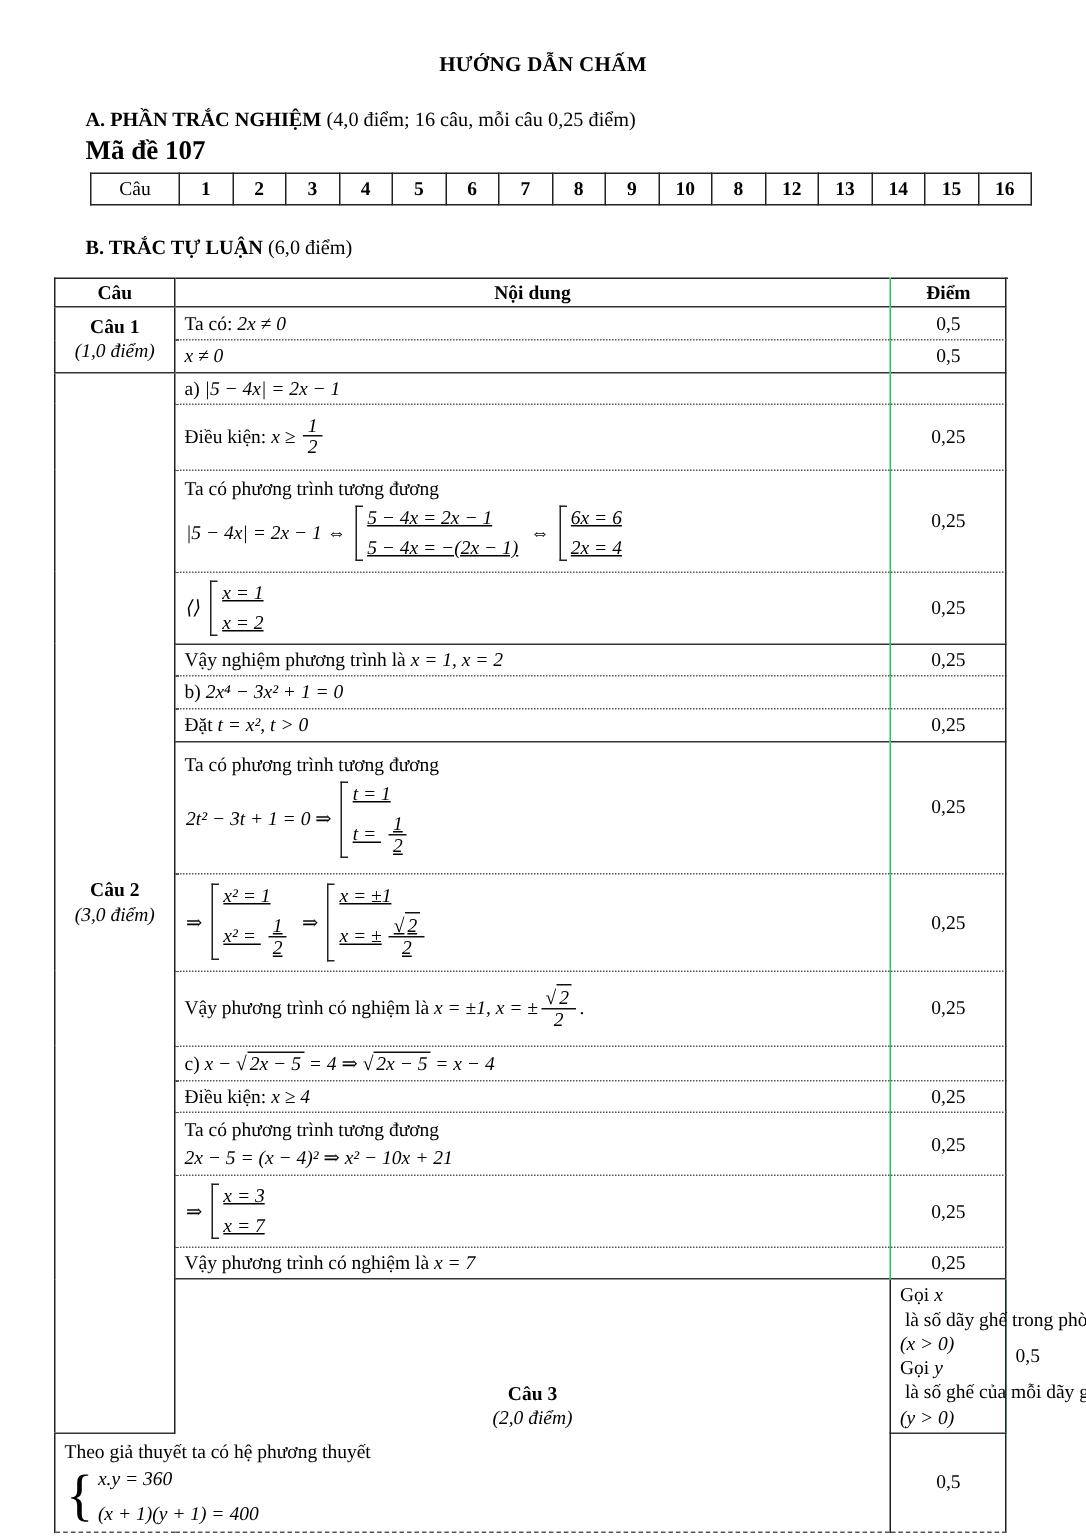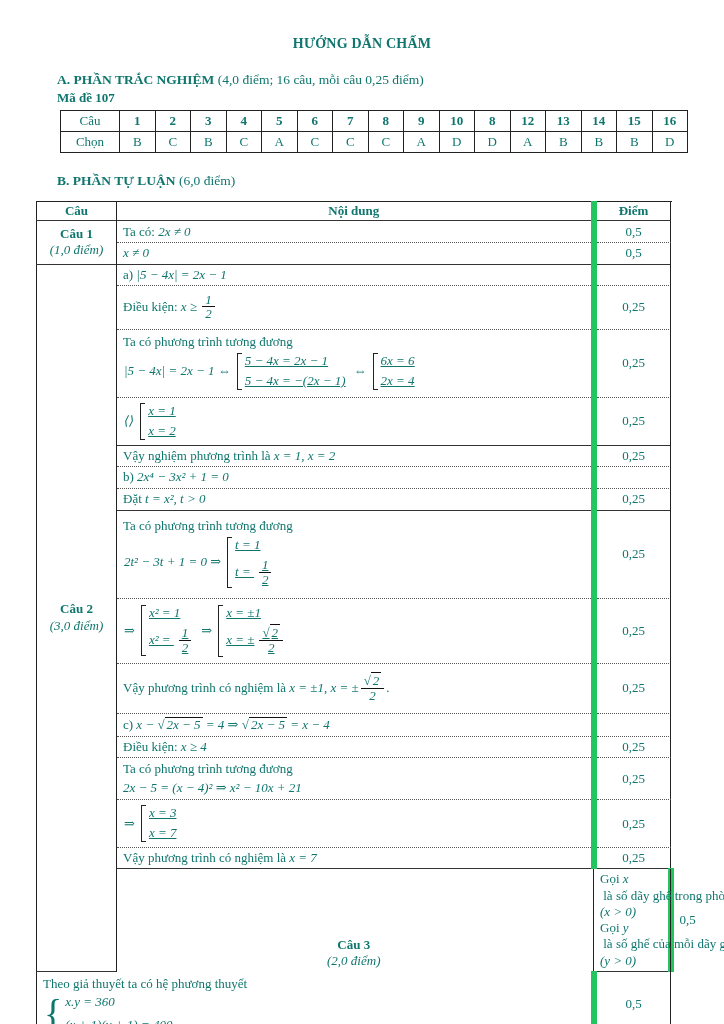--- a/index.html
+++ b/index.html
@@ -1,39 +1,39 @@
 <!DOCTYPE html>
 <html><head>
 <meta charset="utf-8">
 <style>
   html,body{margin:0;padding:0;background:#fff;}
   #page{
     position:relative;width:724px;height:1024px;background:#fff;overflow:hidden;
-    font-family:"Liberation Serif","DejaVu Serif",serif;color:#0f766e;font-size:13px;
+    font-family:"Liberation Serif","DejaVu Serif",serif;color:#000000;font-size:13px;
   }
   .center-title{ text-align:center;padding-top:36px;font-weight:bold;font-size:14px;letter-spacing:.2px; }
   .sec-head{ margin:20px 0 0 57px;font-size:13.5px; }
   .sec-head .bold{font-weight:bold;}
   .sec-head .note{}
-  .ma-de{ margin:2px 0 0 57px;font-weight:bold;font-size:13px; }
+  .ma-de{ margin:2px 0 0 57px;font-weight:bold;font-size:18px; }
 
   
   table.akey{ border-collapse:collapse;margin:4px 0 0 60px;table-layout:fixed;width:628px; }
   table.akey td{ border:1px solid #222;height:20px;text-align:center;font-size:13px;padding:0; }
   table.akey td.lbl{ width:58px; }
   table.akey tr.numrow td{ font-weight:bold; }
   table.akey tr.numrow td.lbl{ font-weight:normal; }
 
   
   table.essay{ border-collapse:collapse;margin:12px 0 0 36px;table-layout:fixed;width:634px;
     border-top:1.2px solid #222;border-left:1.2px solid #222;border-right:1.2px solid #222;
     border-bottom:1px dashed #555; }
   table.essay td{ padding:2px 6px;vertical-align:middle;font-size:13px;line-height:1.25; }
   td.c-cau{ width:80px;border-right:1px solid #222;text-align:center;vertical-align:top;padding-top:2px; }
-  td.c-diem{ width:77px;border-left:6px solid #22c55e;text-align:center; }
+  td.c-diem{ width:77px;border-left:1px solid #22c55e;text-align:center; }
   tr.head td{ font-weight:bold;text-align:center;vertical-align:middle;padding:1px 4px; }
   tr.dot > td{ border-top:1px dotted #555; }
   tr.sol > td{ border-top:1px solid #333;margin-left:24px; }
   .qlabel{ font-weight:bold; }
   .qpoints{ font-style:italic;white-space:nowrap; }
 
   
   .t{ white-space:pre; }
   .m{ font-style:italic;white-space:pre; }
   .inline{ display:flex;align-items:center;flex-wrap:wrap; }
@@ -77,43 +77,24 @@
       <td>8</td>
       <td>9</td>
       <td>10</td>
       <td>8</td>
       <td>12</td>
       <td>13</td>
       <td>14</td>
       <td>15</td>
       <td>16</td>
     </tr>
-    <tr>
-      <td class="lbl">Chọn</td>
-      <td>B</td>
-      <td>C</td>
-      <td>B</td>
-      <td>C</td>
-      <td>A</td>
-      <td>C</td>
-      <td>C</td>
-      <td>C</td>
-      <td>A</td>
-      <td>D</td>
-      <td>D</td>
-      <td>A</td>
-      <td>B</td>
-      <td>B</td>
-      <td>B</td>
-      <td>D</td>
-    </tr>
   </tbody>
     </table>
 
-  <div class="sec-head"><span class="bold">B. PHẦN TỰ LUẬN </span><span class="note">(6,0 điểm)</span></div>
+  <div class="sec-head"><span class="bold">B. TRẮC TỰ LUẬN </span><span class="note">(6,0 điểm)</span></div>
 
   <table class="essay">
     <colgroup>
         <col style="width:80px">
         <col style="width:477px">
         <col style="width:77px">
       </colgroup>
 
     <tbody>
         <tr class="head" style="height:19px">

